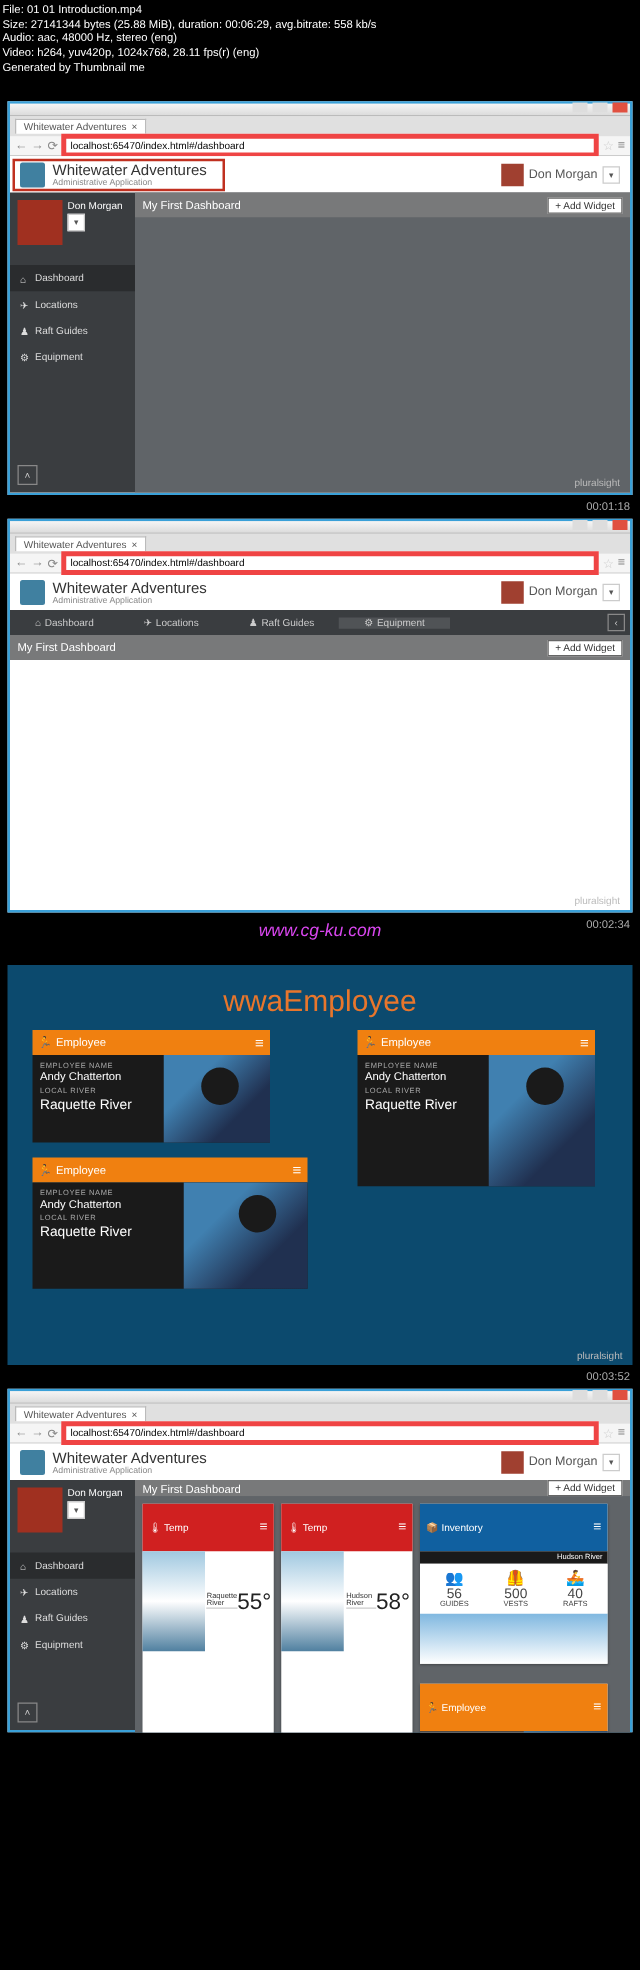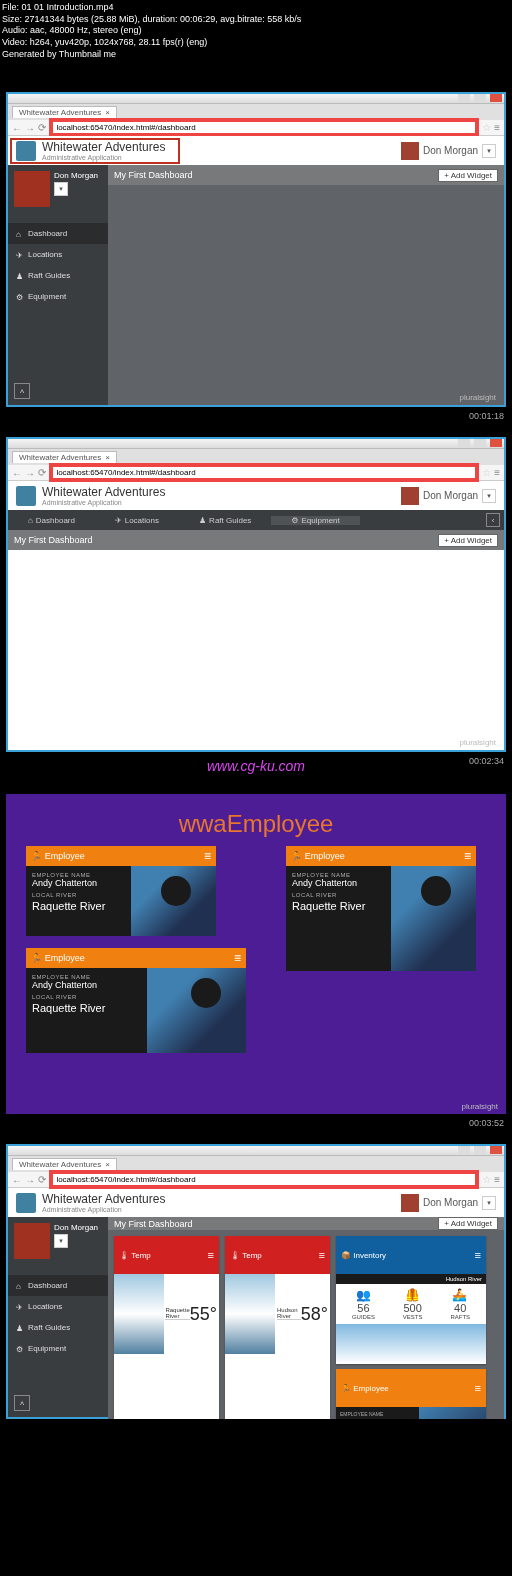--- a/index.html
+++ b/index.html
@@ -1,18 +1,18 @@
 <!DOCTYPE html>
 <html><head>
 <meta charset="utf-8">
 <style>
   * { box-sizing: border-box; margin: 0; padding: 0; }
   body { background: #000; font-family: Arial, sans-serif; font-size: 10px; color: #fff; width: 512px; }
   .meta { font-size: 9px; line-height: 1.3; padding: 2px; }
-  .thumb-wrap { position: relative; margin-top: 30px; }
+  .thumb-wrap { position: relative; margin-top: 19px; }
   .timestamp { position: absolute; bottom: -14px; right: 8px; font-size: 9px; color: #aaa; }
   .watermark { position:absolute; bottom:3px; right:8px; color:#bbb; font-size:8px; }
   .window { background:#e8e8e8; margin:0 6px; border:2px solid #3aa0d8; position:relative; }
   .win-top { height:10px; background:linear-gradient(#f5f5f5,#dcdcdc); border-bottom:1px solid #bbb; display:flex; justify-content:flex-end; align-items:center; padding-right:2px;}
   .win-btns span{width:12px;height:8px;display:inline-block;margin-left:1px;}
   .win-min{background:#ddd;}
   .win-max{background:#ddd;}
   .win-close{background:#e05040;}
   .tabbar { height:16px; background:#e0e0e0; display:flex; align-items:center; padding-left:4px; font-size:8px; color:#555;}
   .tab { background:#fff; border:1px solid #bbb; border-bottom:none; padding:1px 6px; display:flex; align-items:center; gap:4px;}
@@ -47,21 +47,21 @@
   .collapse-btn{width:16px;height:16px;border:1px solid #888;display:flex;align-items:center;justify-content:center;color:#ccc;background:#3a3d40;}
   .main{flex:1;background:#606468;display:flex;flex-direction:column;}
   .dash-header{height:20px;background:#78797a;display:flex;align-items:center;justify-content:space-between;padding:0 6px;font-size:9px;color:#fff;}
   .add-widget{background:#fff;color:#333;padding:1px 5px;font-size:8px;border:1px solid #666;}
   .dash-body{flex:1;background:#606468;position:relative;padding:6px;display:flex;gap:6px;flex-wrap:wrap;align-content:flex-start;}
   .hnav{height:20px;background:#3a3d40;display:flex;align-items:center;color:#ccc;font-size:8px;}
   .hnav-item{padding:0 20px;display:flex;align-items:center;gap:3px;}
   .hnav-item.active{background:#505356;}
   .hnav .collapse{margin-left:auto;margin-right:4px;width:14px;height:14px;border:1px solid #888;display:flex;align-items:center;justify-content:center;}
   .wwa-title{color:#e8762c;font-size:24px;text-align:center;padding:16px 0 8px;}
-  .slide{background:#4c1d95;margin:0 6px;position:relative;height:320px;}
+  .slide{background:#0c4a6e;margin:0 6px;position:relative;height:320px;}
   .emp-grid{display:flex;gap:40px;padding:0 20px;}
   .emp-col{display:flex;flex-direction:column;gap:12px;}
   .emp-card{width:190px;}
   .emp-card.wide{width:220px;}
   .emp-top{background:#f08010;color:#fff;font-size:9px;padding:3px 5px;display:flex;align-items:center;justify-content:space-between;}
   .emp-top .ham{font-size:12px;}
   .emp-body{display:flex;background:#1a1a1a;}
   .emp-info{flex:0 0 55%;padding:6px;color:#fff;}
   .emp-info .lbl{font-size:6px;color:#aaa;letter-spacing:0.5px;}
   .emp-info .name{font-size:9px;margin-bottom:4px;}
@@ -415,21 +415,21 @@
                 </div>
               <div class="temp-body">
                 <div class="temp-img"></div>
                 <div class="temp-val">
                   <div class="loc">Hudson River</div>
                   <div class="deg">58°</div>
                 </div>
               </div>
             </div>
 
-            <div style="width:150px;display:flex;flex-direction:column;gap:5px;">
+            <div style="width:150px;display:flex;flex-direction:column;gap:16px;">
               <div class="widget w-blue">
                 <div class="w-head">
                     <span><span>📦</span> <span>Inventory</span></span>
                     <span class="ham">≡</span>
                   </div>
                 <div class="w-sub">Hudson River</div>
                 <div class="inv-body">
                   <div class="inv-item">
                       <div class="ico">👥</div>
                       <div class="num">56</div>

